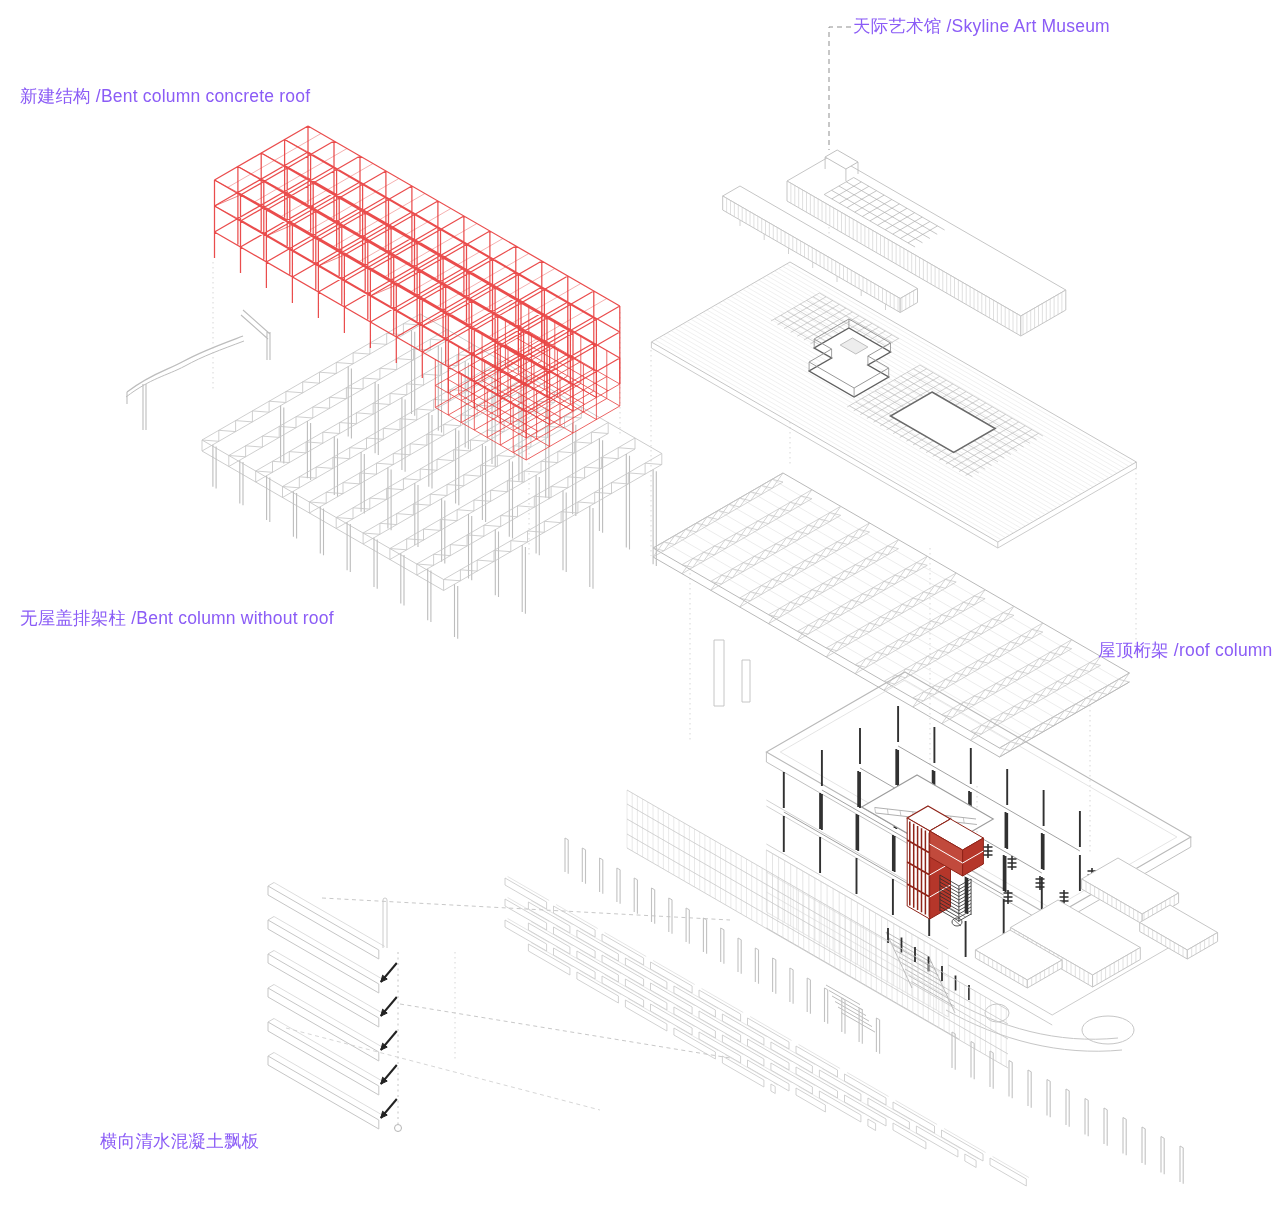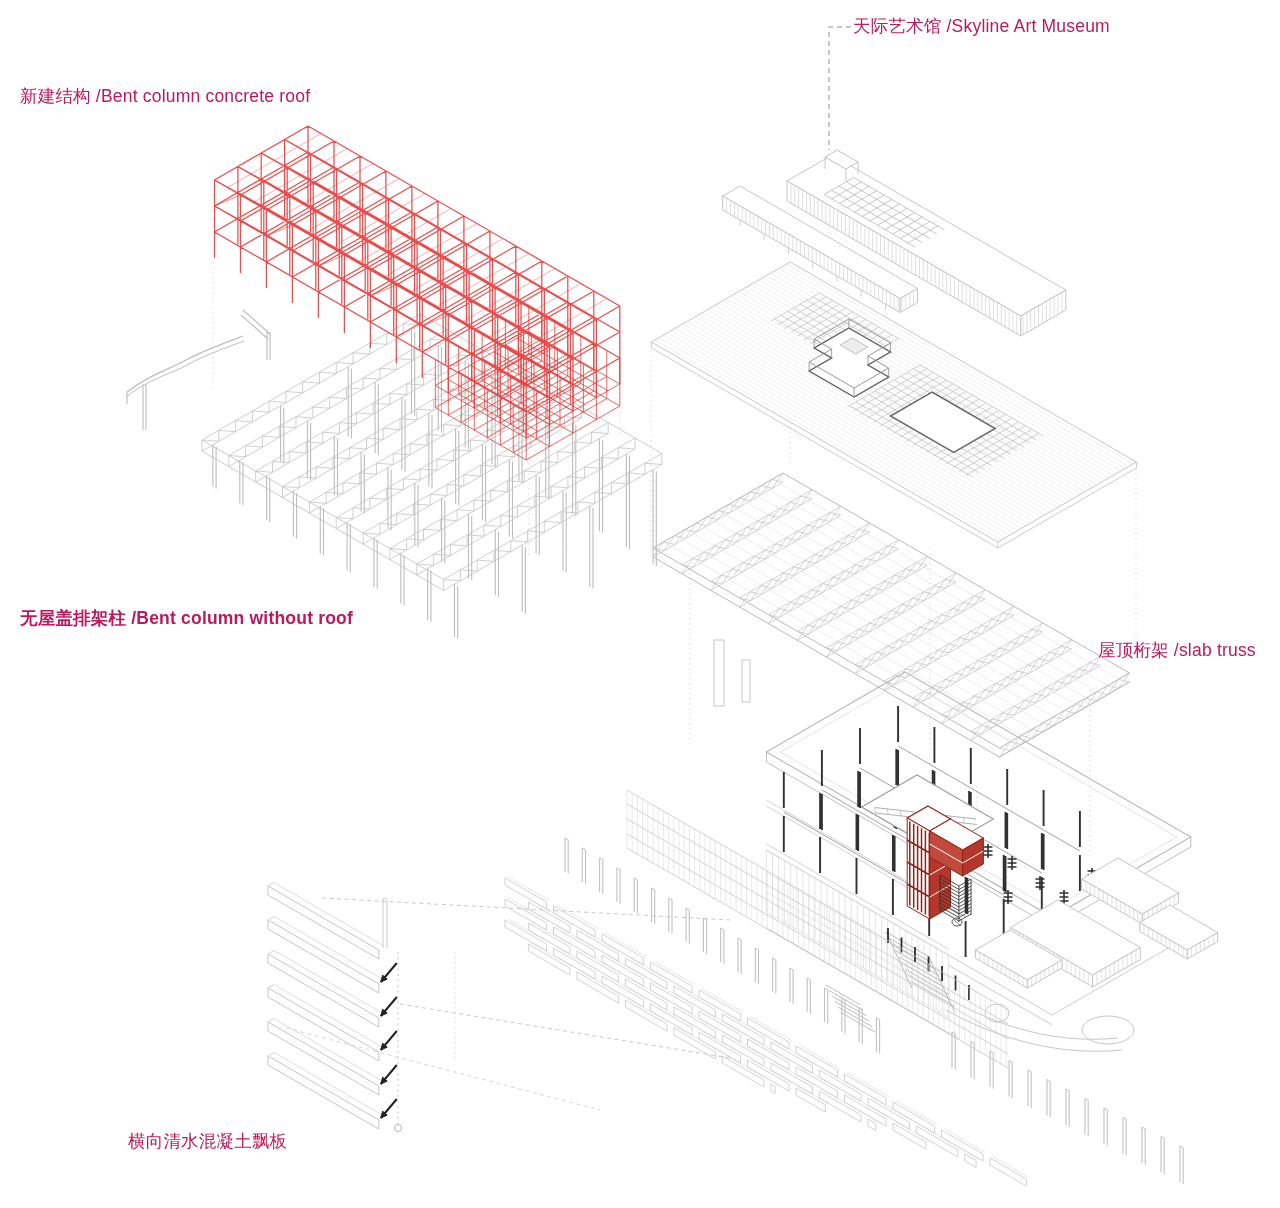--- a/index.html
+++ b/index.html
@@ -1,24 +1,24 @@
 <!DOCTYPE html>
 <html><head>
 <meta charset="utf-8">
 <style>
   html,body{margin:0;padding:0;background:#ffffff;}
   body{width:1280px;height:1208px;overflow:hidden;font-family:"Liberation Sans",sans-serif;}
   .stage{position:relative;width:1280px;height:1208px;background:#ffffff;}
   svg{position:absolute;left:0;top:0;}
-  .lbl{position:absolute;font-size:17.5px;line-height:1.25;color:#be185d;white-space:nowrap;letter-spacing:0.2px;}
+  .lbl{position:absolute;font-size:17.5px;line-height:1.25;color:#8b5cf6;white-space:nowrap;letter-spacing:0.2px;}
   #lbl-new{left:20px;top:86px;}
   #lbl-museum{left:853px;top:16px;}
-  #lbl-bent{left:20px;top:608px;font-weight:bold;}
+  #lbl-bent{left:20px;top:608px;}
   #lbl-truss{left:1098px;top:640px;}
-  #lbl-slab{left:100px;top:1131px;margin-left:28px;}
+  #lbl-slab{left:100px;top:1131px;}
   #lbl-slab div{margin-bottom:6px;}
 </style>
 </head>
 <body>
 
 <div class="stage">
   <svg id="scene" width="1280" height="1208" viewBox="0 0 1280 1208">
       <g>
         <path d="M829,162L829,258" fill="none" stroke="#cccccc" stroke-width="0.8" stroke-dasharray="1.5,3.5"></path>
         <path d="M651,350L651,556" fill="none" stroke="#cccccc" stroke-width="0.8" stroke-dasharray="1.5,3.5"></path>
@@ -324,17 +324,17 @@
       <g>
         <path d="M851,27 L829,27 L829,150" fill="none" stroke="#8f8f8f" stroke-width="1" stroke-dasharray="5,4"></path>
         <path d="M322,898L730,920" fill="none" stroke="#c2c2c2" stroke-width="0.9" stroke-dasharray="4,3.5"></path>
         <path d="M400,1004L730,1058" fill="none" stroke="#c2c2c2" stroke-width="0.9" stroke-dasharray="4,3.5"></path>
         <path d="M286,1028L600,1110" fill="none" stroke="#cccccc" stroke-width="0.8" stroke-dasharray="4,3.5"></path>
       </g>
     </svg>
   <div class="lbl" id="lbl-new">新建结构 /Bent column concrete roof</div>
   <div class="lbl" id="lbl-museum">天际艺术馆 /Skyline Art Museum</div>
   <div class="lbl" id="lbl-bent">无屋盖排架柱 /Bent column without roof</div>
-  <div class="lbl" id="lbl-truss">屋顶桁架 /slab truss</div>
+  <div class="lbl" id="lbl-truss">屋顶桁架 /roof column</div>
   <div class="lbl" id="lbl-slab">
     <div>横向清水混凝土飘板</div>
   </div>
 </div>
 
 </body></html>

